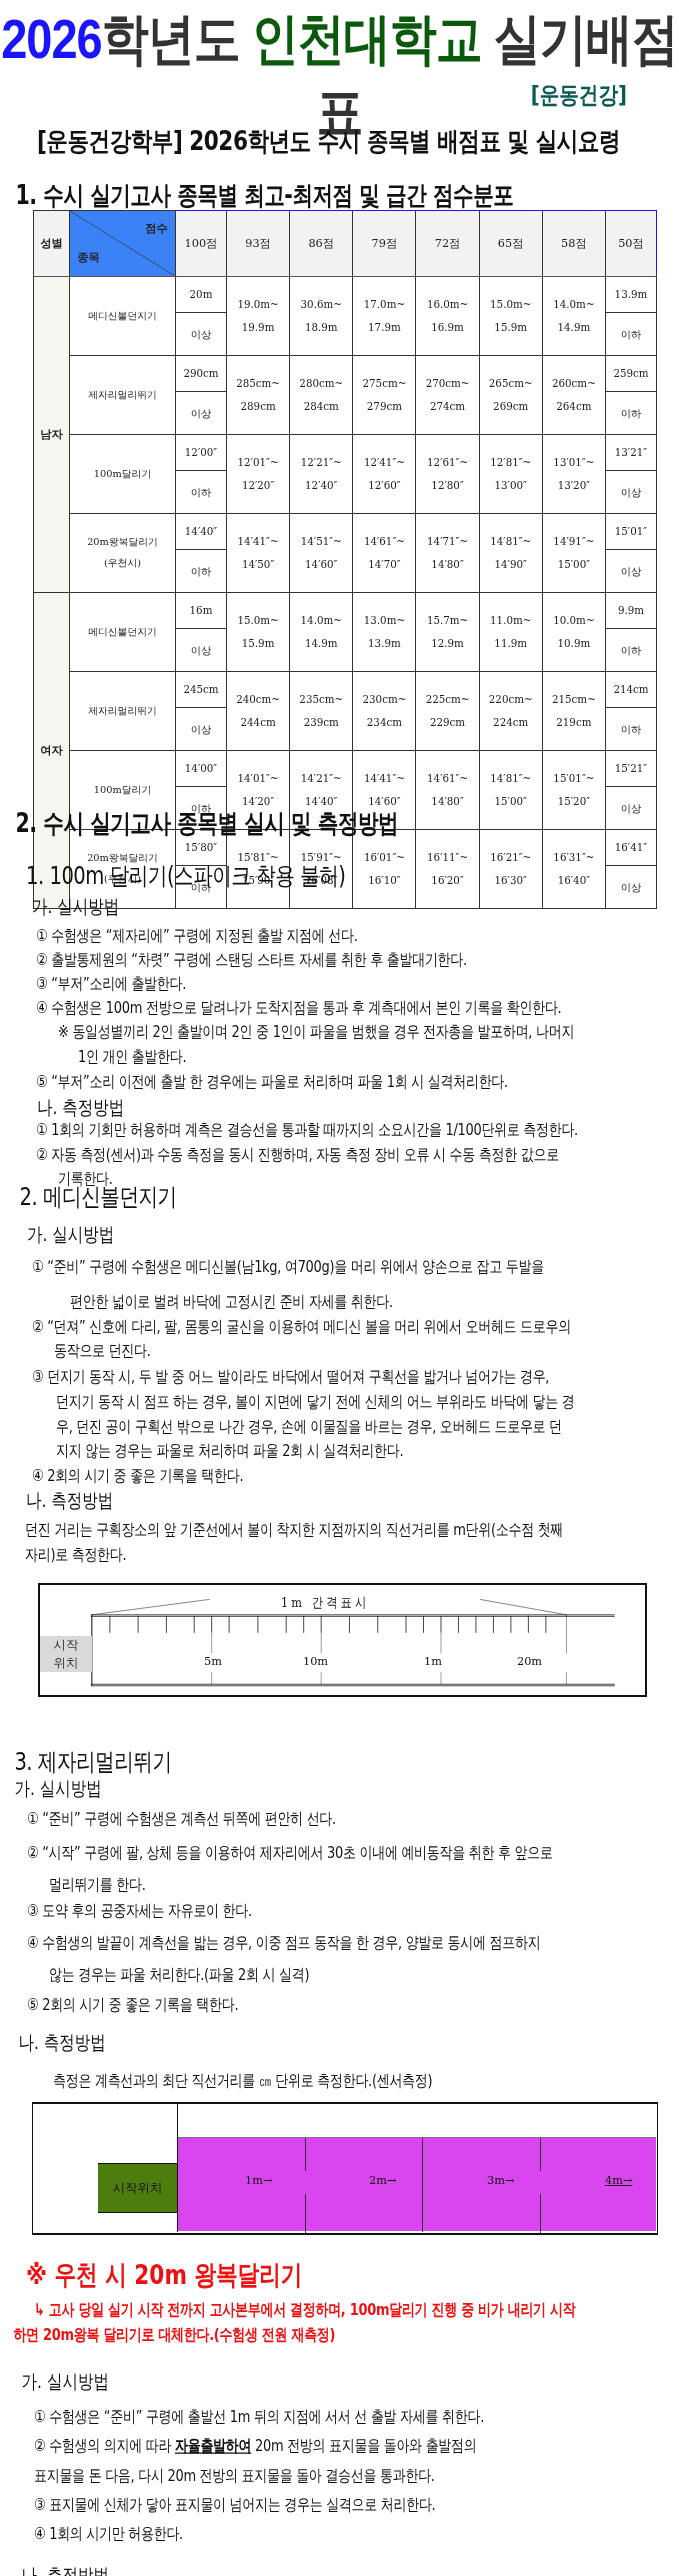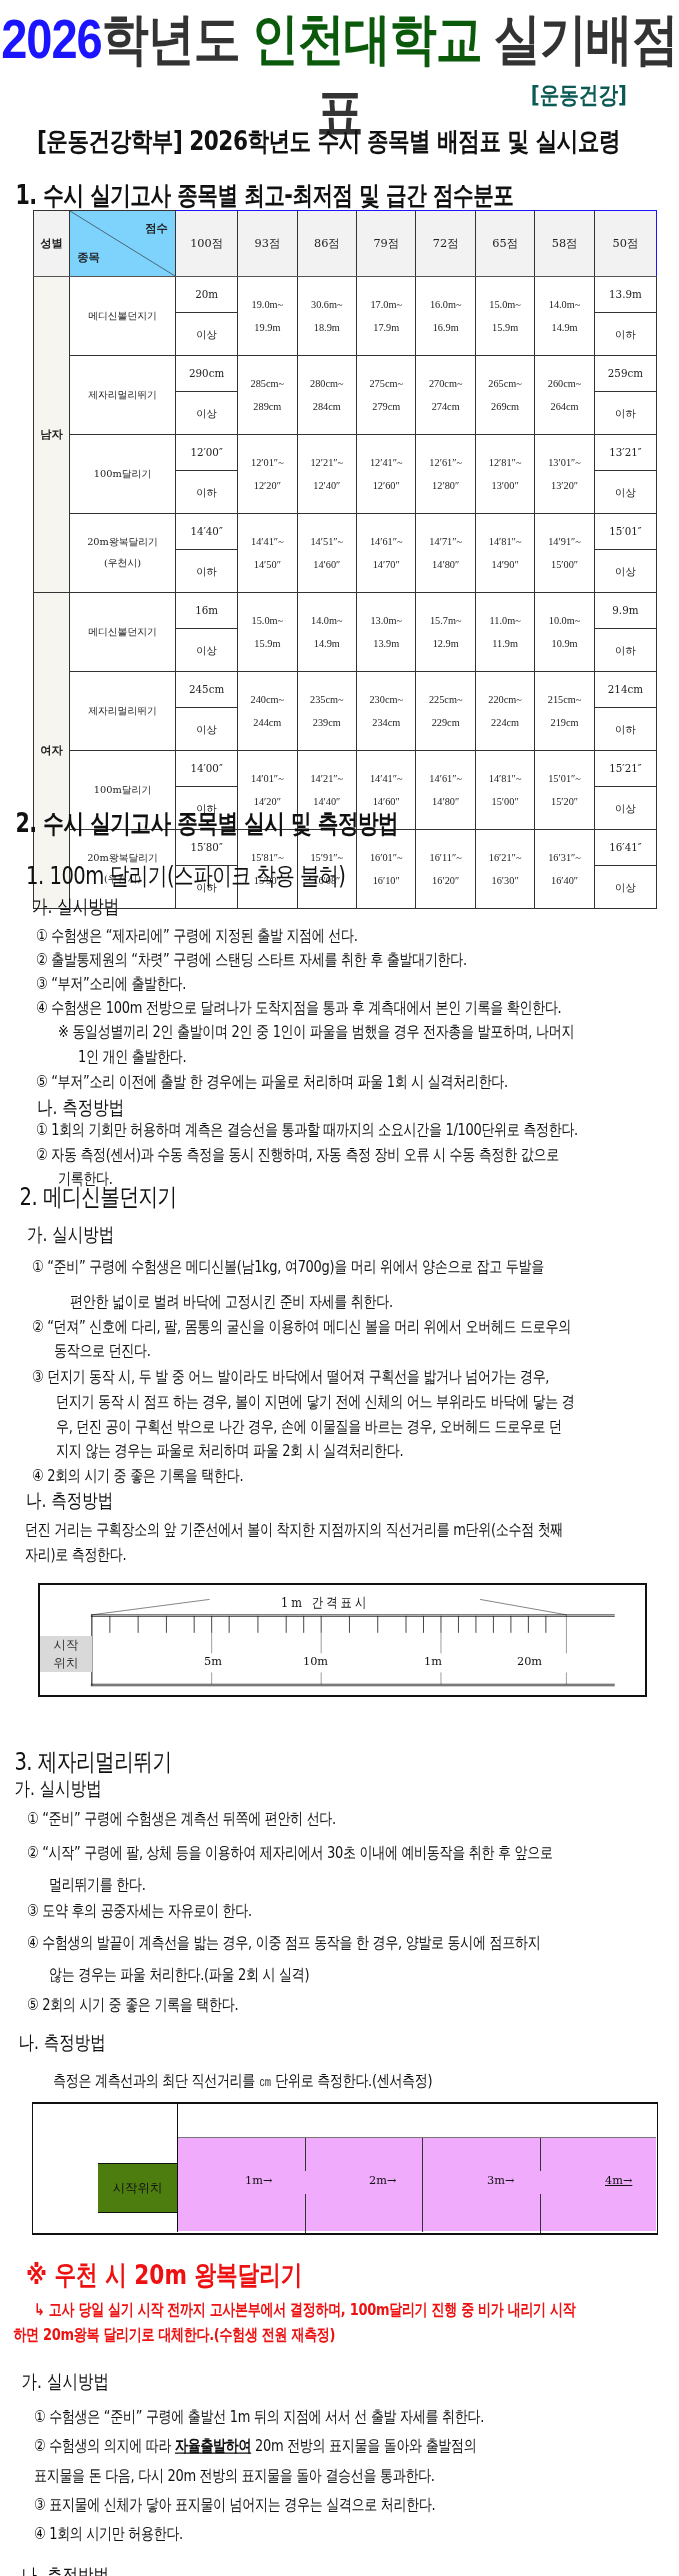--- a/index.html
+++ b/index.html
@@ -25,40 +25,40 @@
   .redh { color: #ee1111; font-size: 21.6px; font-weight: bold; transform: scaleY(1.25); transform-origin: left top; }
   .u { text-decoration: underline; font-weight: bold; }
 
   
   .tbl { left: 33px; top: 210px; width: 624px; border-collapse: collapse; font-family: "DejaVu Serif", "Liberation Serif", serif; color: #222; }
   .tbl td, .tbl th { border: 0.5px solid #333; text-align: center; vertical-align: middle; }
   .tbl th { background: #f2f2f2; font-weight: normal; font-size: 11.3px; height: 66px; }
   .tbl th.g { font-family: "DejaVu Sans", sans-serif; font-weight: bold; font-size: 11.3px; width: 36px; }
   .tbl th.diag { width: 106px; position: relative; padding: 0;
     background: linear-gradient(to top right, #f2f2f2 calc(50% - 0.5px), #333 50%, #f2f2f2 calc(50% + 0.5px)); }
-  .tbl th.diag { background: #7dd3fc; margin-top: 19px; }
+  .tbl th.diag { background: #3b82f6; margin-top: 19px; }
   .tbl th .d1 { position: absolute; right: 7.2px; top: 10.3px; font-family: "DejaVu Sans", sans-serif; font-weight: bold; font-size: 11.3px; }
   .tbl th .d2 { position: absolute; left: 7.2px; bottom: 11.3px; font-family: "DejaVu Sans", sans-serif; font-weight: bold; font-size: 11.3px; }
   .tbl th svg.diagline { position: absolute; left: 0; top: 0; width: 100%; height: 100%; }
   .tbl .hdrblue { border-top: 1.5px solid #1a14ff; border-bottom: 1.5px solid #1a14ff; }
   .tbl .hdrblue.first { border-left: 1.5px solid #1a14ff; }
   .tbl .hdrblue.last { border-right: 1.5px solid #1a14ff; }
   .tbl td { font-size: 10.3px; height: 40px; line-height: 24px; }
   .tbl td.sex { background: #f7f5f0; font-family: "DejaVu Sans", sans-serif; font-weight: bold; font-size: 11.3px; }
   .tbl td.ev { font-size: 9.8px; line-height: 20.6px; width: 106px; }
   .tbl td.half { height: 40px; line-height: 20.6px; }
-  .tbl td.range { line-height: 23px; font-family: Liberation Serif, serif; }
+  .tbl td.range { line-height: 23px; }
   .tbl { border: 1.5px solid #111; }
   .tbl tr.secbreak td { border-top: 1px solid #555; }
   .tbl tr.headrow th { border-bottom: 1.5px double #555; }
 
   
   .box { border: 2.6px solid #111; text-decoration: underline; }
   .grayblock { background: #d9d9d9; color: #333; font-size: 13.4px; text-align: center; }
-  .yellow { background: #f0abfc; text-align: right; }
+  .yellow { background: #d946ef; text-align: right; }
   .tan { background: #4d7c0f; }
 </style>
 </head>
 <body>
 
 <div class="abs title">
   <span class="yr">2026</span><span class="mid">학년도 </span><span class="uni">인천대학교</span><span class="tail"> 실기배점표</span>
 </div>
 <div class="abs subtag">[운동건강]</div>
 

